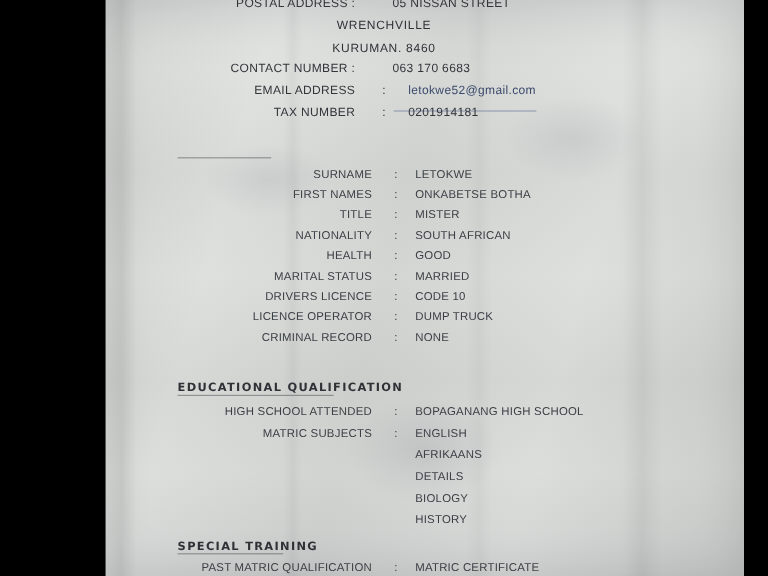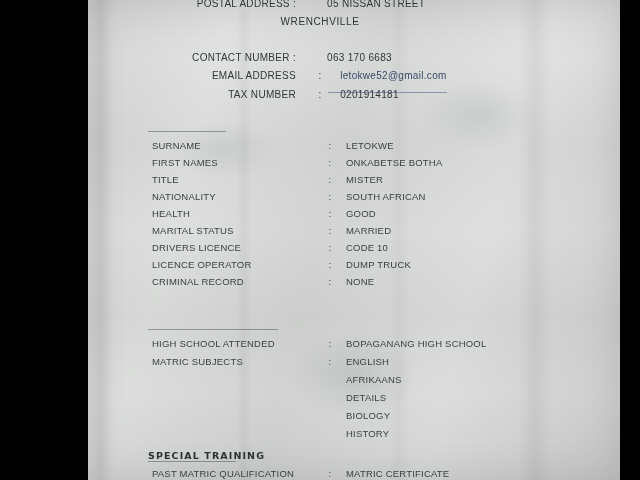--- a/index.html
+++ b/index.html
@@ -105,21 +105,21 @@
   .ul {
     position: absolute;
     height: 1px;
     background: rgba(60,65,70,0.45);
   }
   .email {
     color: #3a4a6b;
     border-bottom: 1px solid rgba(60,80,130,0.5);
     padding-bottom: 11px;
   }
-  .lblcol { left: 64px; width: 170px; text-align: left; }
+  .lblcol { left: 52px; width: 170px; text-align: right; }
   .coloncol { left: 238px; width: 8px; text-align: center; }
   .valcol { left: 258px; }
   .fine {
     position: absolute;
     font-size: 9.5px;
     white-space: nowrap;
     color: #3a3f44;
   }
 </style>
 </head>
@@ -136,20 +136,21 @@
     <div class="blotch b3"></div>
 
     <div class="doc">
 
       <div class="hdrrow" style="left:60px; top:-2px;">
         <span class="hdrlbl">POSTAL ADDRESS :</span>
         <span class="hdrval">05 NISSAN STREET</span>
       </div>
 
       <div class="hdr" style="top:16px;">WRENCHVILLE</div>
+      <div class="hdr" style="top:35px;">KURUMAN. 8460</div>
 
       <div class="hdrrow" style="left:60px; top:52px;">
         <span class="hdrlbl">CONTACT NUMBER :</span>
         <span class="hdrval">063 170 6683</span>
       </div>
 
       <div class="hdrrow" style="left:60px; top:70px;">
         <span class="hdrlbl">EMAIL ADDRESS</span>
         <span class="colon" style="margin-left:16px;">:</span>
         <span class="hdrval email" style="padding-left:12px;">letokwe52@gmail.com</span>
@@ -202,20 +203,21 @@
         <span class="fine lblcol" style="top:0;">LICENCE OPERATOR</span>
         <span class="fine coloncol" style="top:0;">:</span>
         <span class="fine valcol" style="top:0;">DUMP TRUCK</span>
       </div>
       <div class="row" style="top:276px;">
         <span class="fine lblcol" style="top:0;">CRIMINAL RECORD</span>
         <span class="fine coloncol" style="top:0;">:</span>
         <span class="fine valcol" style="top:0;">NONE</span>
       </div>
 
+      <div class="section" style="left:60px; top:318px;">EDUCATIONAL QUALIFICATION</div>
       <div class="ul" style="left:60px; top:329px; width:130px;"></div>
 
       <div class="row" style="top:338px;">
         <span class="fine lblcol" style="top:0;">HIGH SCHOOL ATTENDED</span>
         <span class="fine coloncol" style="top:0;">:</span>
         <span class="fine valcol" style="top:0;">BOPAGANANG HIGH SCHOOL</span>
       </div>
       <div class="row" style="top:356px;">
         <span class="fine lblcol" style="top:0;">MATRIC SUBJECTS</span>
         <span class="fine coloncol" style="top:0;">:</span>

